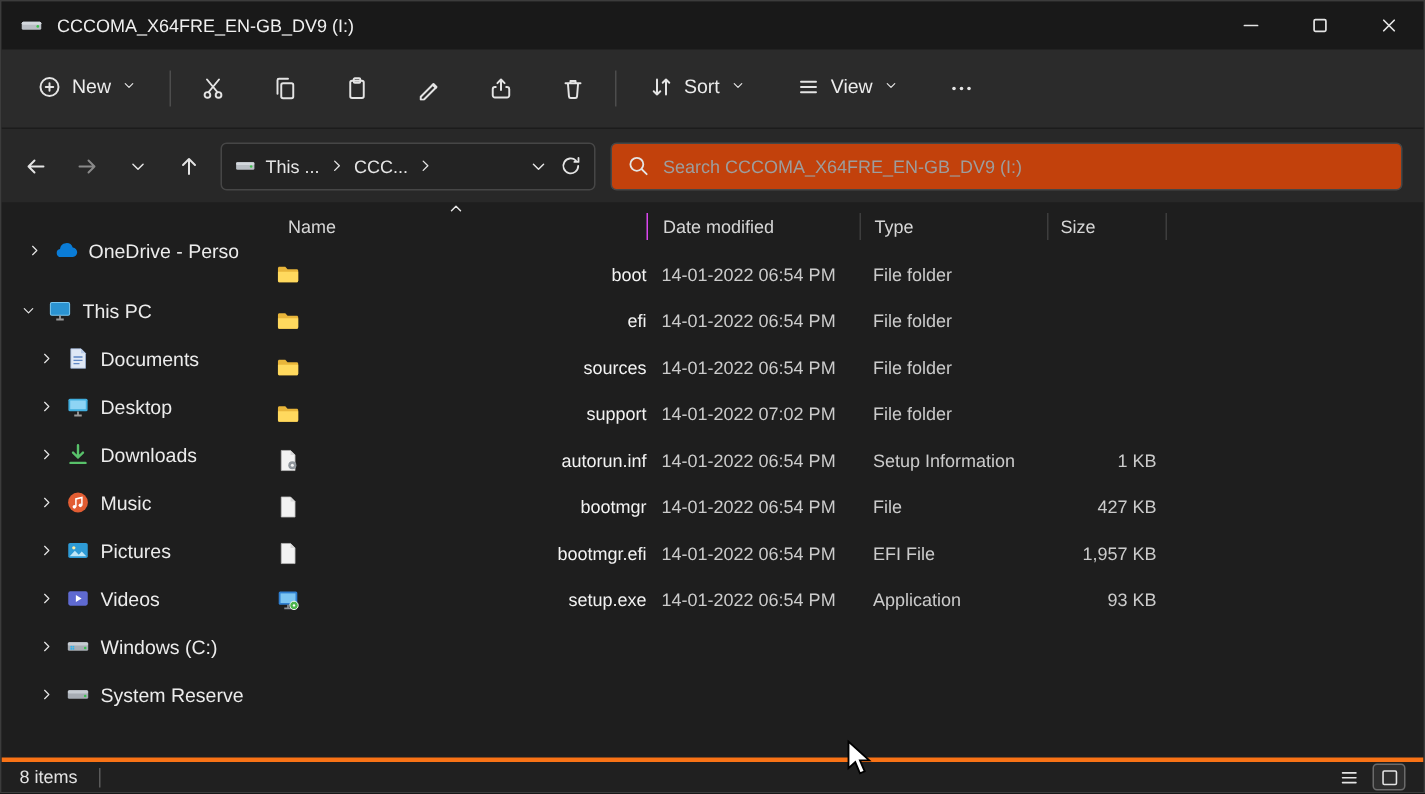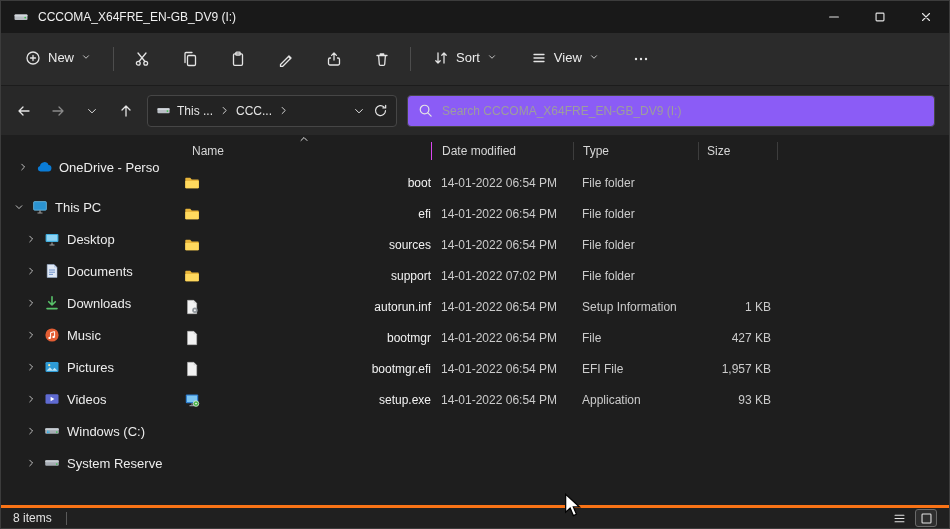--- a/index.html
+++ b/index.html
@@ -22,21 +22,21 @@
   .tb-sep { width:1px; height:24px; background:#4d4d4d; margin:0 12px; }
   .si { stroke:#e4e4e4; stroke-width:1.3; fill:none; stroke-linecap:round; stroke-linejoin:round; }
   .si-dim { stroke:#8a8a8a; }
 
   
   .navbar { flex:0 0 49px; background:#282828; display:flex; align-items:center; padding:0 6px; }
   .nav-btn { width:34px; height:32px; display:flex; align-items:center; justify-content:center; border-radius:4px; flex:0 0 auto; }
   .addressbar { width:250px; height:32px; margin-left:4px; background:#232323; border:1px solid #464646; border-radius:4px; display:flex; align-items:center; padding:0 8px; gap:3px; flex:0 0 250px; }
   .crumb { color:#e6e6e6; font-size:12px; padding:2px 3px; border-radius:3px; white-space:nowrap; }
   .addr-right { margin-left:auto; display:flex; align-items:center; gap:8px; }
-  .searchbox { flex:1 1 auto; height:32px; margin:0 8px 0 10px; background:#8b5cf6; border:1px solid #464646; border-radius:4px; display:flex; align-items:center; padding:0 10px; gap:9px; }
+  .searchbox { flex:1 1 auto; height:32px; margin:0 8px 0 10px; background:#c2410c; border:1px solid #464646; border-radius:4px; display:flex; align-items:center; padding:0 10px; gap:9px; }
   .searchbox input { flex:1; background:transparent; border:none; outline:none; color:#e0e0e0; font:12px "Liberation Sans", sans-serif; }
   .searchbox input::placeholder { color:#9d9d9d; }
 
   
   .bodyarea { flex:1 1 auto; display:flex; background:#1e1e1e; overflow:hidden; }
   .sidebar { flex:0 0 165px; width:165px; padding-top:16px; overflow:hidden; }
   .side-item { height:32px; display:flex; align-items:center; gap:7px; padding-left:12px; font-size:13px; color:#ececec; border-radius:4px; white-space:nowrap; }
   .side-item.gap-after { margin-bottom:8px; }
   .side-item.lvl1 { padding-left:16px; }
   .side-item.child { padding-left:24px; }
@@ -285,42 +285,42 @@
       </div>
 
       <div class="side-item child">
         <span class="chev">
             <svg width="10" height="10" viewBox="0 0 16 16">
               <path class="si" d="M6 3.5 10.5 8 6 12.5"></path>
             </svg>
           </span>
         <span class="ficon">
             <svg width="16" height="16" viewBox="0 0 16 16">
+              <path d="M3.2 1.5h6.8l3 3v10H3.2z" fill="#dfe8f5" stroke="#9fb6d8" stroke-width="0.5"></path>
+              <path d="M10 1.5v3h3" fill="#b9cbe8"></path>
+              <path d="M5 7h6M5 9.2h6M5 11.4h4" stroke="#5f87c5" stroke-width="0.9"></path>
+            </svg>
+          </span>
+        <span class="side-label">Documents</span>
+      </div>
+
+      <div class="side-item child">
+        <span class="chev">
+            <svg width="10" height="10" viewBox="0 0 16 16">
+              <path class="si" d="M6 3.5 10.5 8 6 12.5"></path>
+            </svg>
+          </span>
+        <span class="ficon">
+            <svg width="16" height="16" viewBox="0 0 16 16">
               <rect x="1.6" y="2.9" width="12.8" height="8.2" rx="1" fill="#41aede"></rect>
               <rect x="2.8" y="4" width="10.4" height="5.8" fill="#8ed4f4"></rect>
               <path d="M5.5 14h5M8 11.4V14" stroke="#9b9b9b" stroke-width="1.2"></path>
             </svg>
           </span>
         <span class="side-label">Desktop</span>
-      </div>
-
-      <div class="side-item child">
-        <span class="chev">
-            <svg width="10" height="10" viewBox="0 0 16 16">
-              <path class="si" d="M6 3.5 10.5 8 6 12.5"></path>
-            </svg>
-          </span>
-        <span class="ficon">
-            <svg width="16" height="16" viewBox="0 0 16 16">
-              <path d="M3.2 1.5h6.8l3 3v10H3.2z" fill="#dfe8f5" stroke="#9fb6d8" stroke-width="0.5"></path>
-              <path d="M10 1.5v3h3" fill="#b9cbe8"></path>
-              <path d="M5 7h6M5 9.2h6M5 11.4h4" stroke="#5f87c5" stroke-width="0.9"></path>
-            </svg>
-          </span>
-        <span class="side-label">Documents</span>
       </div>
 
       <div class="side-item child">
         <span class="chev">
             <svg width="10" height="10" viewBox="0 0 16 16">
               <path class="si" d="M6 3.5 10.5 8 6 12.5"></path>
             </svg>
           </span>
         <span class="ficon">
             <svg width="16" height="16" viewBox="0 0 16 16">

